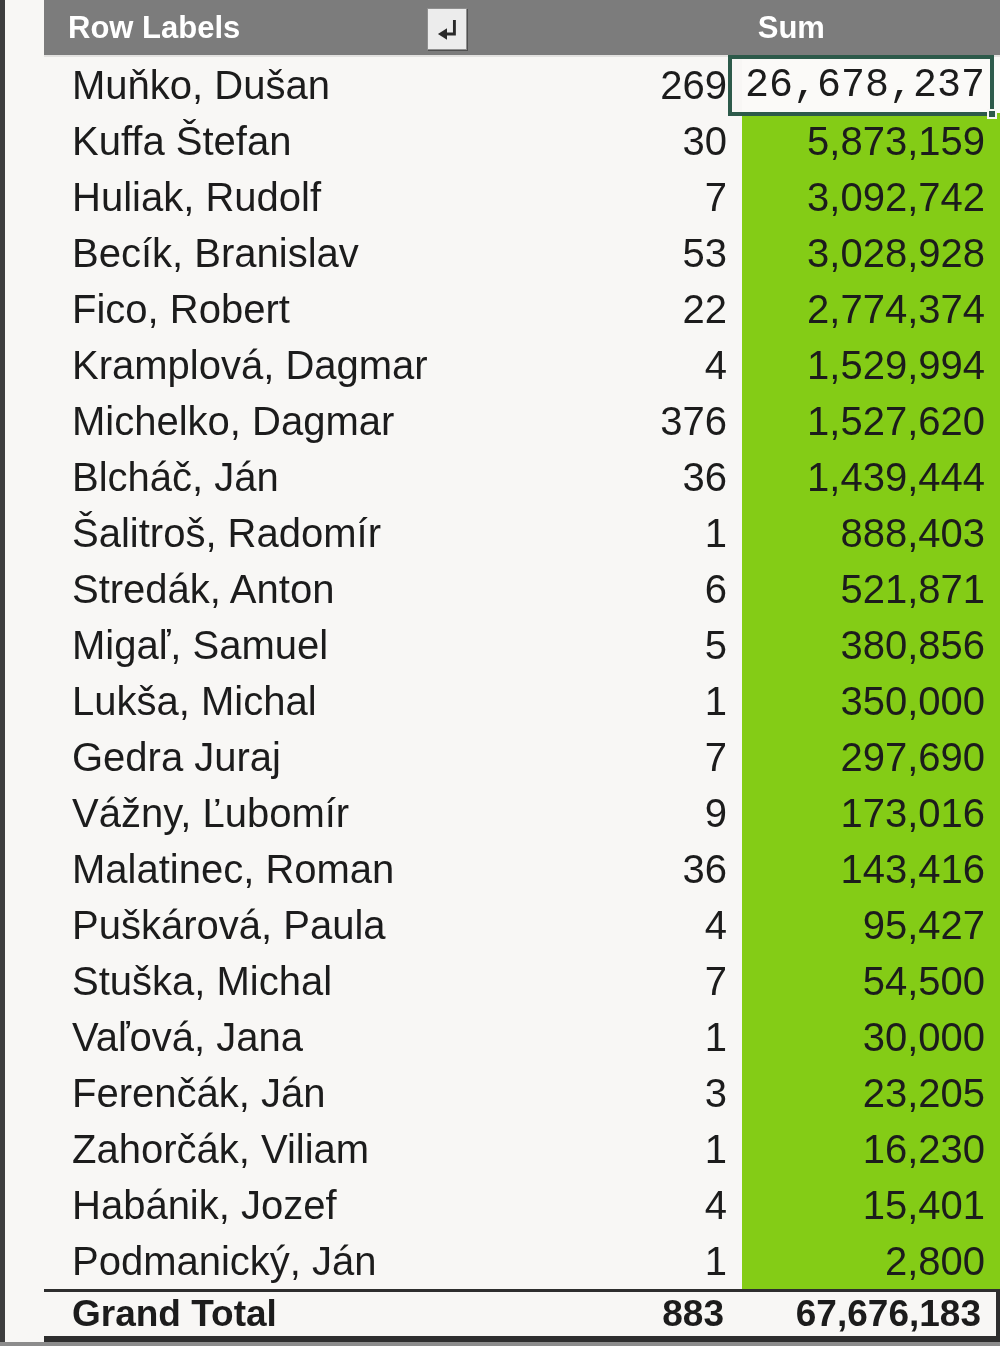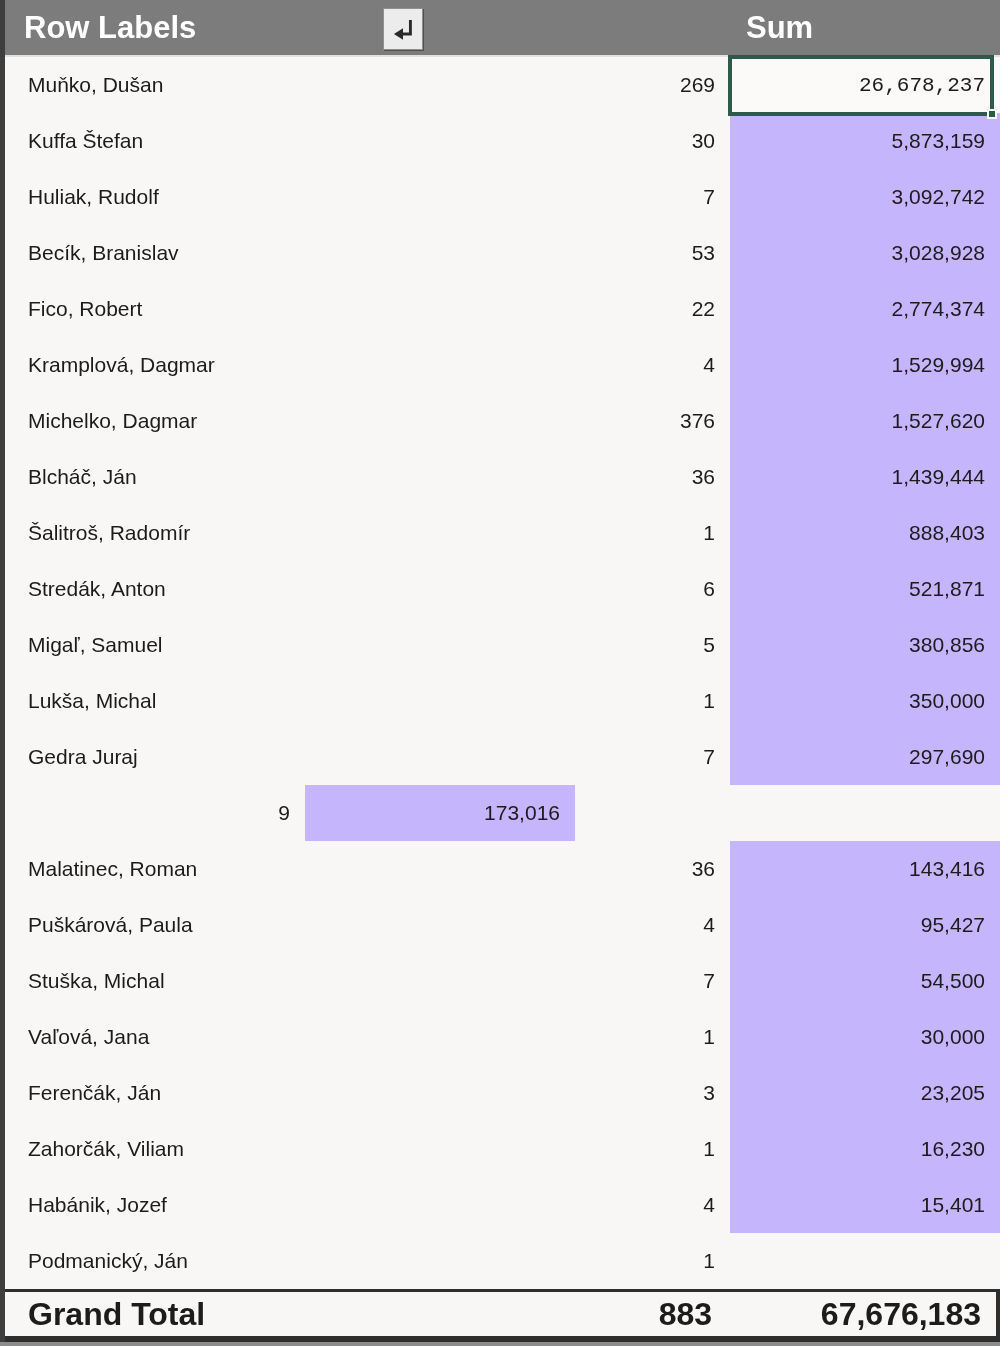--- a/index.html
+++ b/index.html
@@ -5,20 +5,21 @@
   * { margin: 0; padding: 0; box-sizing: border-box; }
   html, body { background: #6f6f6f; }
   .sheet {
     position: relative;
     width: 1000px;
     height: 1346px;
     background: #f8f7f5;
     font-family: "Liberation Sans", sans-serif;
     overflow: hidden;
     color: #1c1c1c;
+    padding-left: 44px;
   }
   
   .left-stripe {
     position: absolute; left: 0; top: 0; width: 5px; height: 1342px;
     background: #3e3e3e; z-index: 5;
   }
   .header-row {
     position: relative;
     display: flex;
     height: 57px;
@@ -41,37 +42,37 @@
     background: #ececec;
     border: 1px solid #8f8f8f;
     box-shadow: 1px 1px 0 rgba(0,0,0,0.35);
     display: flex; align-items: center; justify-content: center;
     cursor: pointer; padding: 0;
   }
   .rows { position: relative; }
   .row {
     display: flex;
     height: 56px;
-    font-size: 21px;
+    font-size: 40px;
     background: #f8f7f5;
   }
   .cell { display: flex; align-items: center; height: 100%; }
   .cell.col-name  { padding-left: 28px; }
   .cell.col-count { justify-content: flex-end; padding-right: 15px; }
-  .cell.col-sum   { justify-content: flex-end; padding-right: 15px; background: #c4b5fd; }
+  .cell.col-sum   { justify-content: flex-end; padding-right: 15px; background: #84cc16; }
   #rows-container .row:first-child .cell.col-sum { background: #fbfaf8; font-family: Liberation Mono, monospace; }
   .grand-total {
     display: flex;
     height: 53px;
     border-top: 3px solid #2e2e2e;
     border-bottom: 6px solid #2e2e2e;
     border-right: 4px solid #2e2e2e;
     background: #f8f7f5;
     font-weight: bold;
-    font-size: 32px;
+    font-size: 37px;
   }
   .grand-total .cell.col-name { padding-left: 28px; }
   .bottom-strip {
     position: absolute; left: 0; bottom: 0; width: 1000px; height: 4px;
     background: #8c8c8c;
   }
   
   .selection-outline {
     position: absolute;
     left: 728px; top: 55px;
@@ -264,20 +265,23 @@
       </div>
       <div class="cell col-count">
         <span class="count-text">7</span>
       </div>
       <div class="cell col-sum">
         <span class="sum-text">297,690</span>
       </div>
     </div>
 
     <div class="row">
+      <div class="cell col-name">
+        <span class="name-text">Vážny, Ľubomír</span>
+      </div>
       <div class="cell col-count">
         <span class="count-text">9</span>
       </div>
       <div class="cell col-sum">
         <span class="sum-text">173,016</span>
       </div>
     </div>
 
     <div class="row">
       <div class="cell col-name">
@@ -362,20 +366,23 @@
         <span class="sum-text">15,401</span>
       </div>
     </div>
 
     <div class="row">
       <div class="cell col-name">
         <span class="name-text">Podmanický, Ján</span>
       </div>
       <div class="cell col-count">
         <span class="count-text">1</span>
+      </div>
+      <div class="cell col-sum">
+        <span class="sum-text">2,800</span>
       </div>
     </div>
   </div>
 
   <div class="grand-total">
     <div class="cell col-name">
       <span>Grand Total</span>
     </div>
     <div class="cell col-count">
       <span>883</span>

